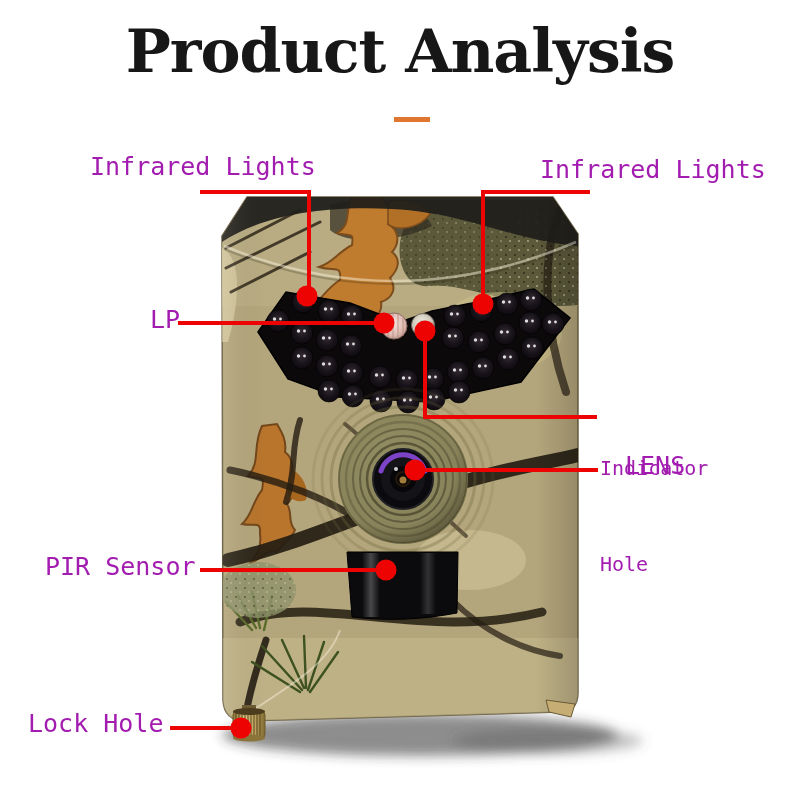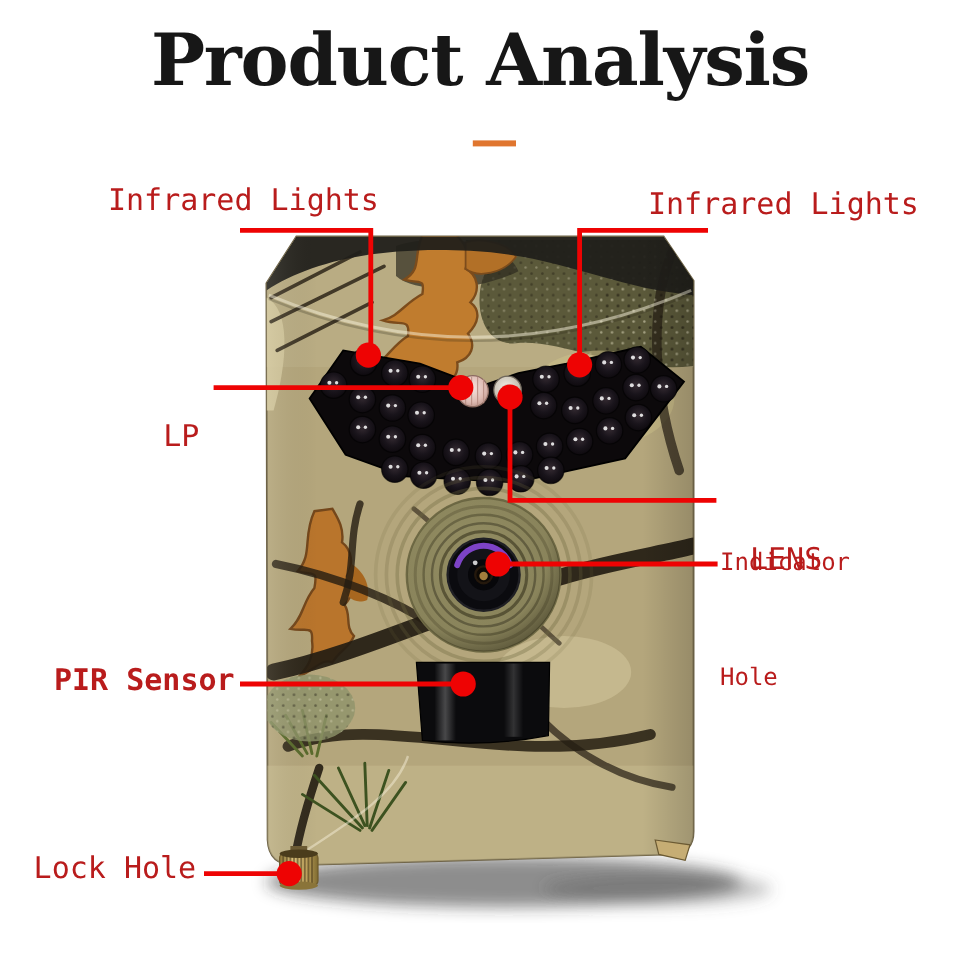--- a/index.html
+++ b/index.html
@@ -4,21 +4,21 @@
 <style>
   html,body{margin:0;padding:0;background:#ffffff;}
   body{width:800px;height:800px;position:relative;overflow:hidden;
        font-family:"DejaVu Sans Mono","Liberation Mono",monospace;}
   .stage{position:absolute;inset:0;width:800px;height:800px;padding-left:32px;}
   svg.scene{position:absolute;left:0;top:0;width:800px;height:800px;}
   .page-title{position:absolute;top:16px;left:0;width:800px;text-align:center;
       font-family:"DejaVu Serif","Liberation Serif",serif;font-weight:bold;
       font-size:60px;letter-spacing:-1px;color:#171717;white-space:nowrap;}
   .title-divider{position:absolute;left:394px;top:117px;width:36px;height:5px;background:#e0762f;}
-  .label{position:absolute;font-size:25px;color:#b91c1c;white-space:pre;line-height:28px;}
+  .label{position:absolute;font-size:25px;color:#a21caf;white-space:pre;line-height:28px;}
   .label.big{font-size:20px;line-height:32px;}
 </style>
 </head>
 <body>
 
 <div class="stage">
 
   <svg class="scene" viewBox="0 0 800 800">
     <defs>
       <clipPath id="bodyClip">
@@ -316,21 +316,21 @@
         <circle cx="386" cy="570" r="10.5"></circle>
       <circle cx="241" cy="728" r="10.5"></circle>
     </g>
   </svg>
 
   <div class="page-title" style="color: rgb(23, 23, 23);">Product Analysis</div>
   <div class="title-divider" style="background: rgb(224, 118, 47);"></div>
 
   <div class="label" style="left:90px;top:153px;">Infrared Lights</div>
   <div class="label" style="left:540px;top:156px;">Infrared Lights</div>
-  <div class="label" style="left:136px;top:306px;margin-top:44px;">LP</div>
+  <div class="label" style="left:150px;top:306px;">LP</div>
   <div class="label big" style="left:600px;top:388px;">
     <div>Indicator</div>
     <div>Hole</div>
   </div>
   <div class="label" style="left:625px;top:452px;">LENS</div>
-  <div class="label" style="left:45px;top:553px;font-weight:bold;">PIR Sensor</div>
+  <div class="label" style="left:45px;top:553px;">PIR Sensor</div>
   <div class="label" style="left:28px;top:710px;">Lock Hole</div>
 </div>
 
 </body></html>

